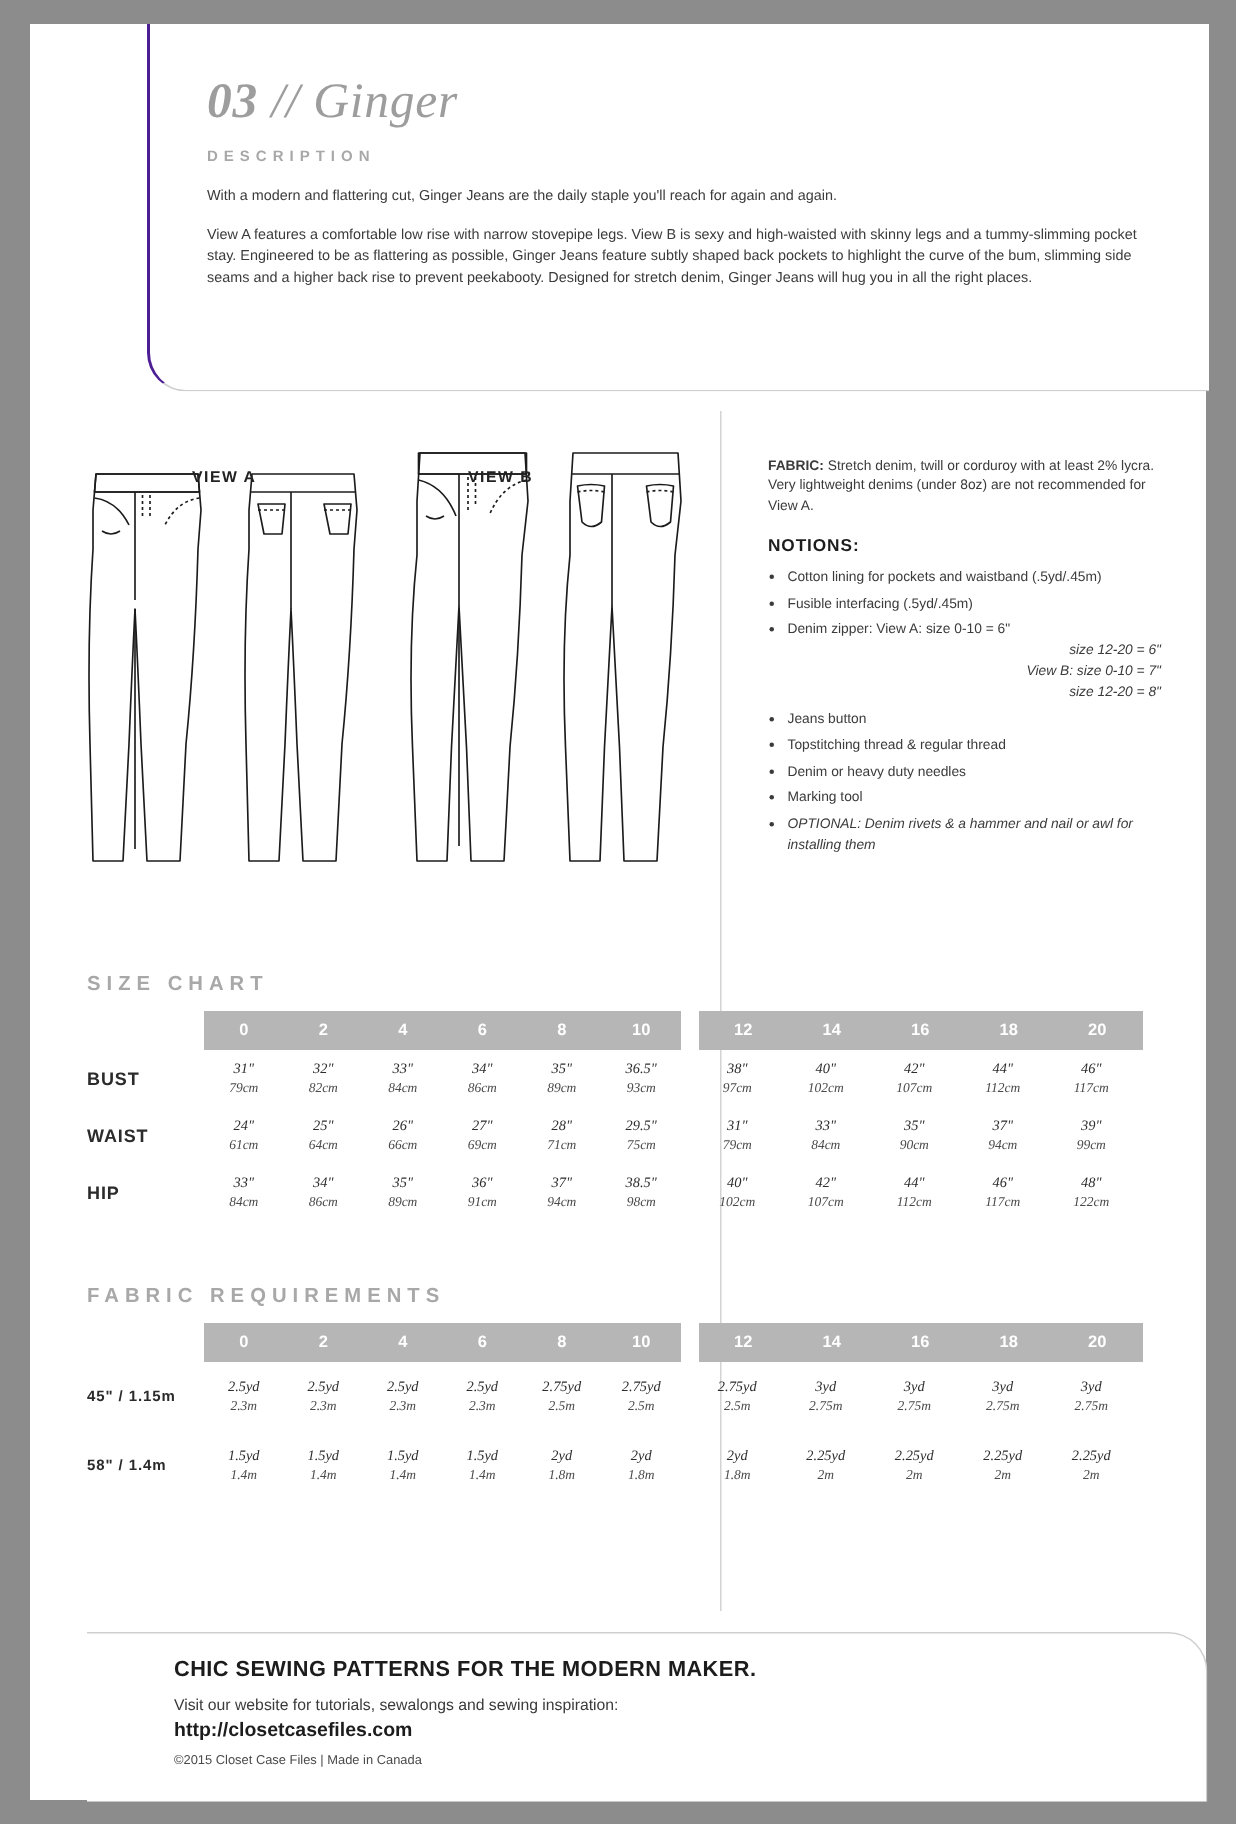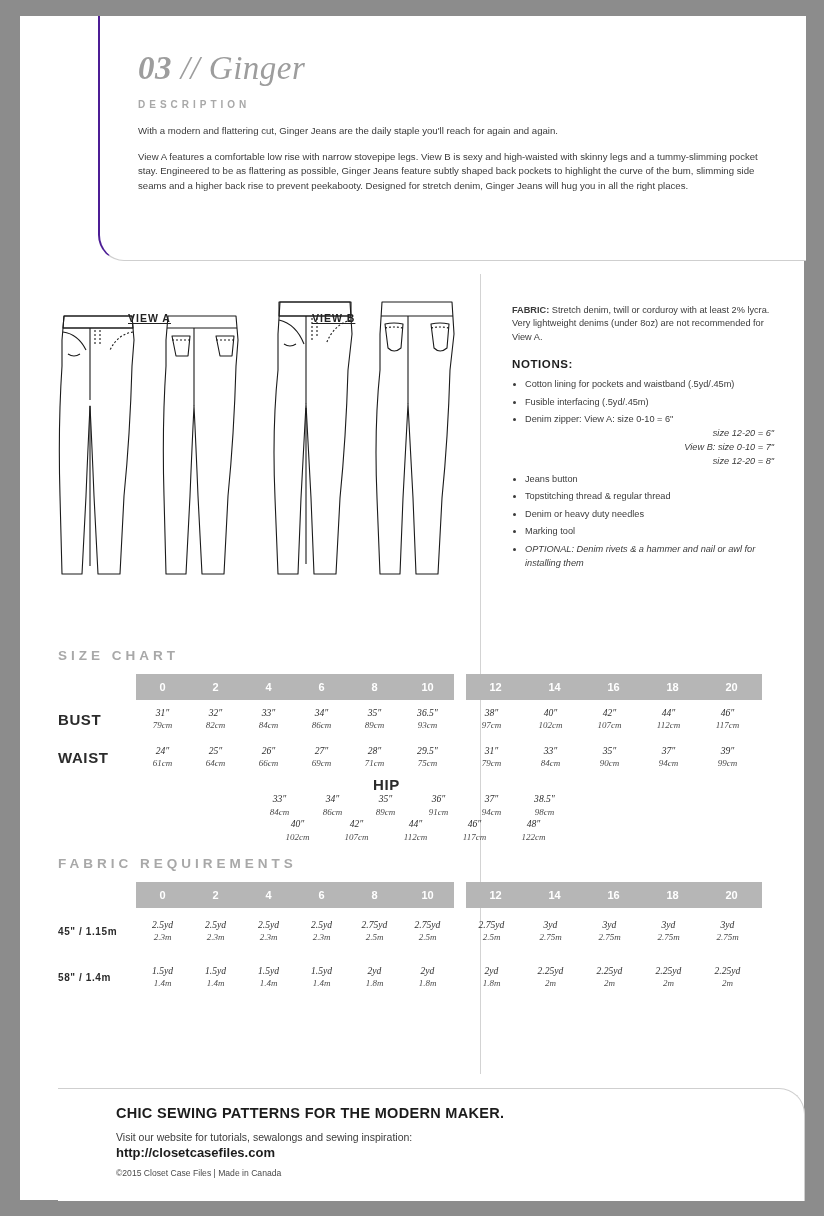--- a/index.html
+++ b/index.html
@@ -49,21 +49,21 @@
   }
   
   .vline {
     position:absolute; left:460px; top:258px; width:1px; height:800px;
     background:#d3d3d3;
   }
   
   .tech { position:absolute; left:30px; top:280px; width:420px; height:320px; }
   .view-label {
     position:absolute;
-    font-size:10.5px; font-weight:bold; letter-spacing:1px; color:#222;text-decoration:underline;
+    font-size:10.5px; font-weight:bold; letter-spacing:1px; color:#222;
   }
   .view-a-label { left:108px; top:296px; }
   .view-b-label { left:292px; top:296px; }
   
   .notes { position:absolute; left:492px; top:288px; width:268px; }
   .notes p { margin:0 0 4px 0; font-size:9.2px; line-height:13.4px; color:#3b3b3b; }
   .notes .lbl { font-weight:bold; }
   .notions-head { margin-top:14px; font-size:11.5px; font-weight:bold; letter-spacing:0.6px; color:#1d1d1d; }
   ul.notions { margin:7px 0 0 0; padding-left:13px; }
   ul.notions li { font-size:9.2px; line-height:14px; color:#3b3b3b; margin-bottom:3.5px; }
@@ -78,21 +78,21 @@
   .tbl { position:absolute; font-size:9px; color:#333; }
   .hdr-row { display:flex; height:26px; }
   .hdr-left { background:#b6b6b6; }
   .hdr-right { background:#b6b6b6; margin-left:12px; }
   .hdr-cell {
     display:flex; align-items:center; justify-content:center;
     font-size:11px; font-weight:bold; color:#ffffff;
   }
   .body-row { display:flex; align-items:center; }
   .row-label {
-    font-size:15px; font-weight:bold; letter-spacing:0.6px; color:#2b2b2b;
+    font-size:12px; font-weight:bold; letter-spacing:0.6px; color:#2b2b2b;
   }
   .cell {
     text-align:center;
     font-family:"Liberation Serif", serif;
     font-style:italic;
     line-height:12.5px;
   }
   .cell .n1 { font-size:9.6px; color:#2d2d2d; display:block; }
   .cell .n2 { font-size:9px; color:#4a4a4a; display:block; }
   
@@ -332,21 +332,21 @@
             <span class="n1">37"</span>
             <span class="n2">94cm</span>
           </div>
         <div class="cell" style="width:59px;">
             <span class="n1">39"</span>
             <span class="n2">99cm</span>
           </div>
       </div>
     </div>
 
-    <div class="body-row" style="height:38px;flex-direction:column;">
+    <div class="body-row" style="height:38px;">
       <div class="row-label" style="width:78px;">HIP</div>
       <div style="display:flex; width:318px;">
         <div class="cell" style="width:53px;">
             <span class="n1">33"</span>
             <span class="n2">84cm</span>
           </div>
         <div class="cell" style="width:53px;">
             <span class="n1">34"</span>
             <span class="n2">86cm</span>
           </div>

